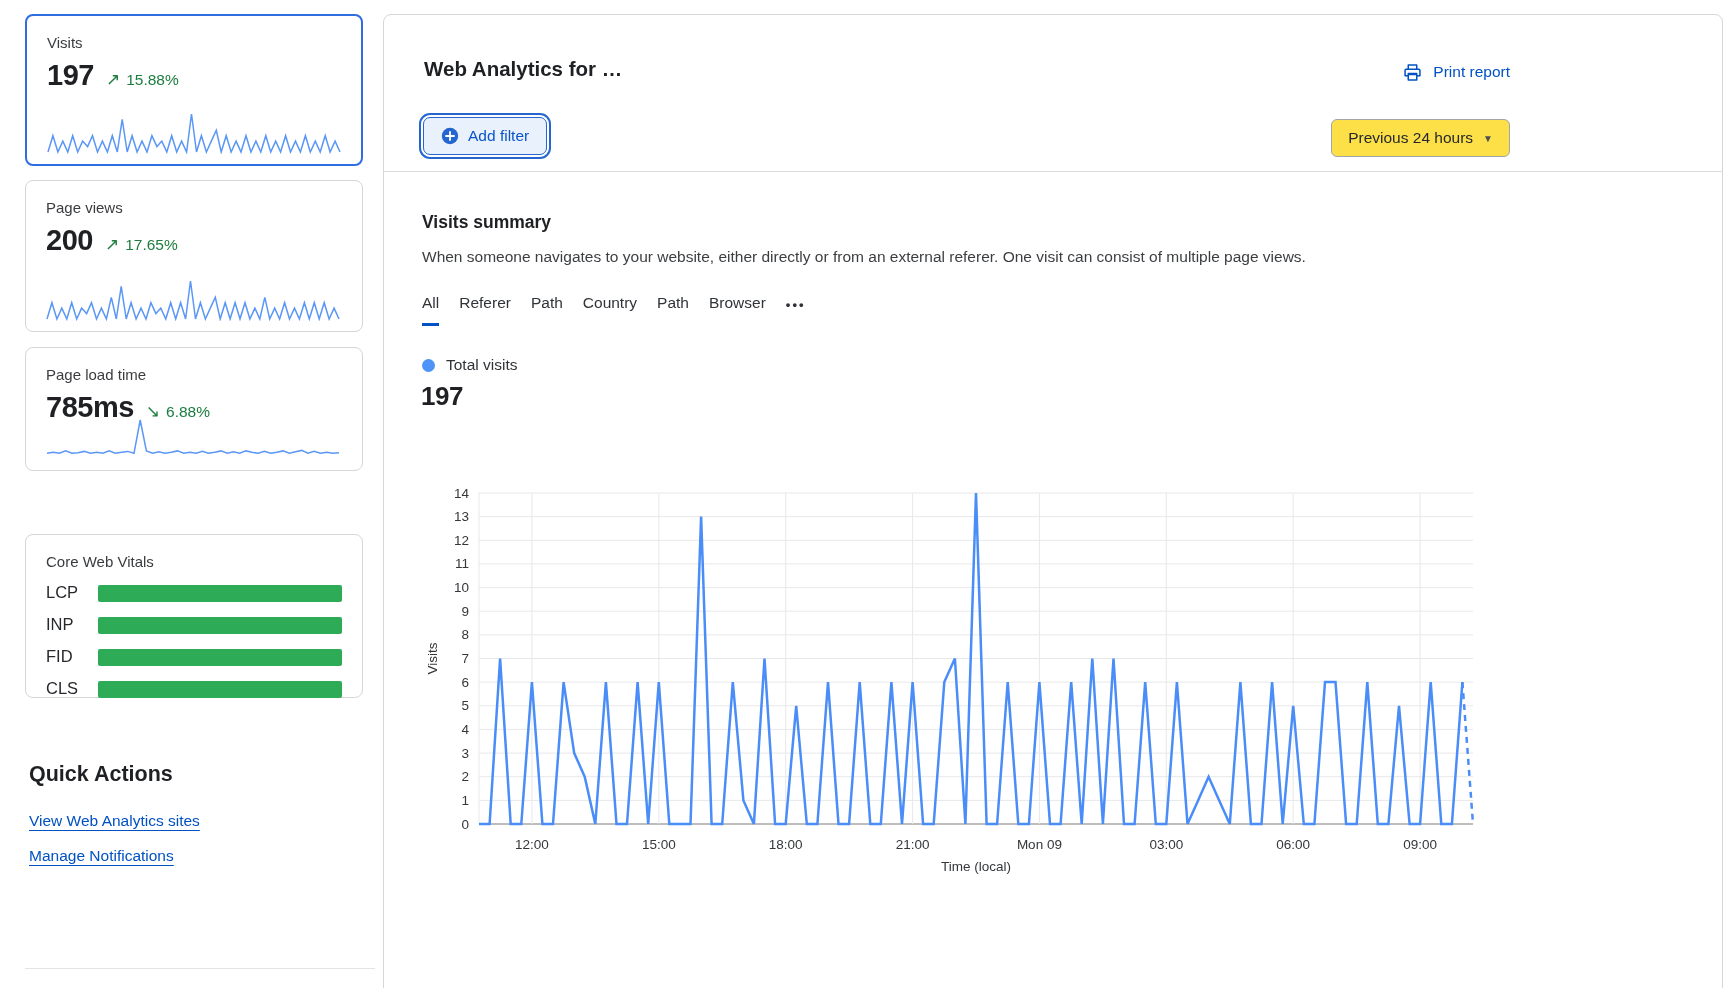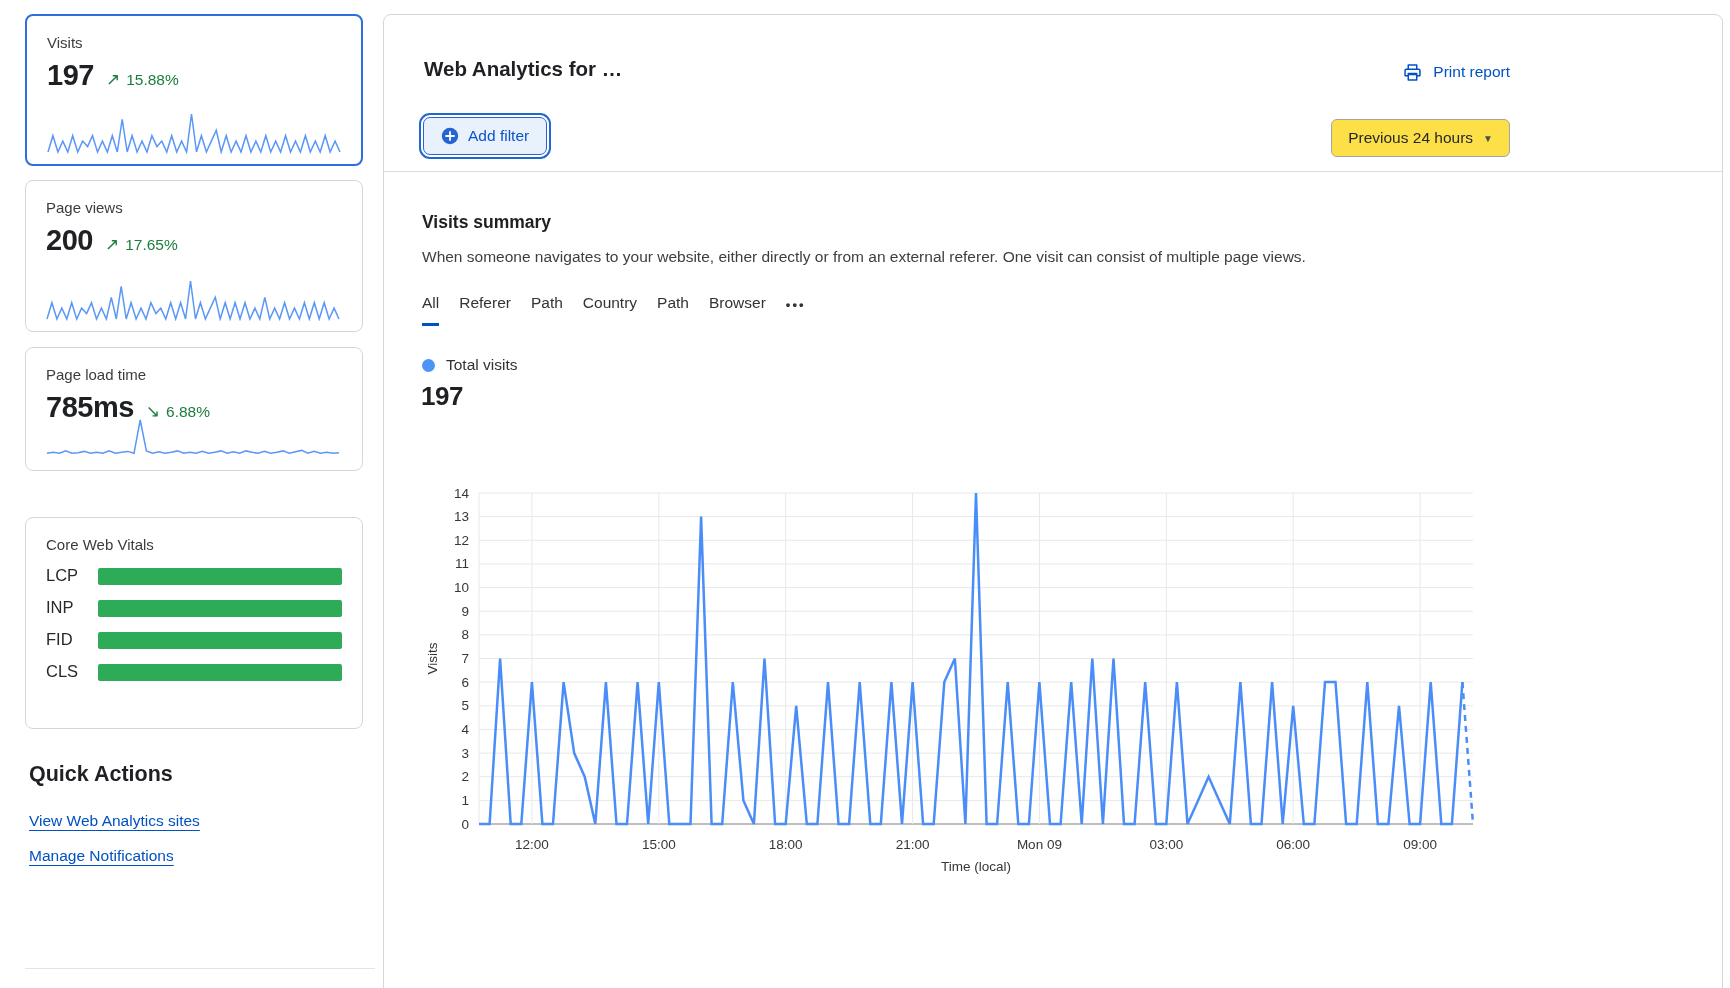--- a/index.html
+++ b/index.html
@@ -98,21 +98,21 @@
       <span class="trend">
         <span class="arr">↘</span>
         <span>6.88%</span>
       </span>
     </div>
     <div class="spark"><svg width="296" height="46">
           <polyline fill="none" stroke="#5b97f6" stroke-width="1.5" points="2.0,39.3 8.2,38.3 14.4,39.3 20.6,36.9 26.9,39.3 33.1,38.8 39.3,37.4 45.5,39.3 51.7,38.3 57.9,39.3 64.1,36.9 70.3,39.3 76.6,38.3 82.8,37.4 89.0,39.3 95.2,6.0 101.4,36.9 107.6,39.3 113.8,37.8 120.0,39.3 126.3,38.3 132.5,36.9 138.7,39.3 144.9,38.3 151.1,39.3 157.3,37.4 163.5,39.3 169.7,38.3 176.0,36.9 182.2,39.3 188.4,37.8 194.6,39.3 200.8,36.9 207.0,38.3 213.2,39.3 219.4,37.4 225.7,39.3 231.9,38.3 238.1,36.9 244.3,39.3 250.5,37.8 256.7,36.4 262.9,39.3 269.1,37.4 275.4,39.3 281.6,38.3 287.8,39.3 294.0,38.8"></polyline>
         </svg></div>
   </div>
 
-  <div class="card" style="top:517px; height:212px;">
+  <div class="card" style="top:534px; height:164px;">
     <div class="card-title">Core Web Vitals</div>
     <div class="vital-row">
       <span class="vital-label">LCP</span>
       <span class="vital-bar"></span>
     </div>
     <div class="vital-row">
       <span class="vital-label">INP</span>
       <span class="vital-bar"></span>
     </div>
     <div class="vital-row">

